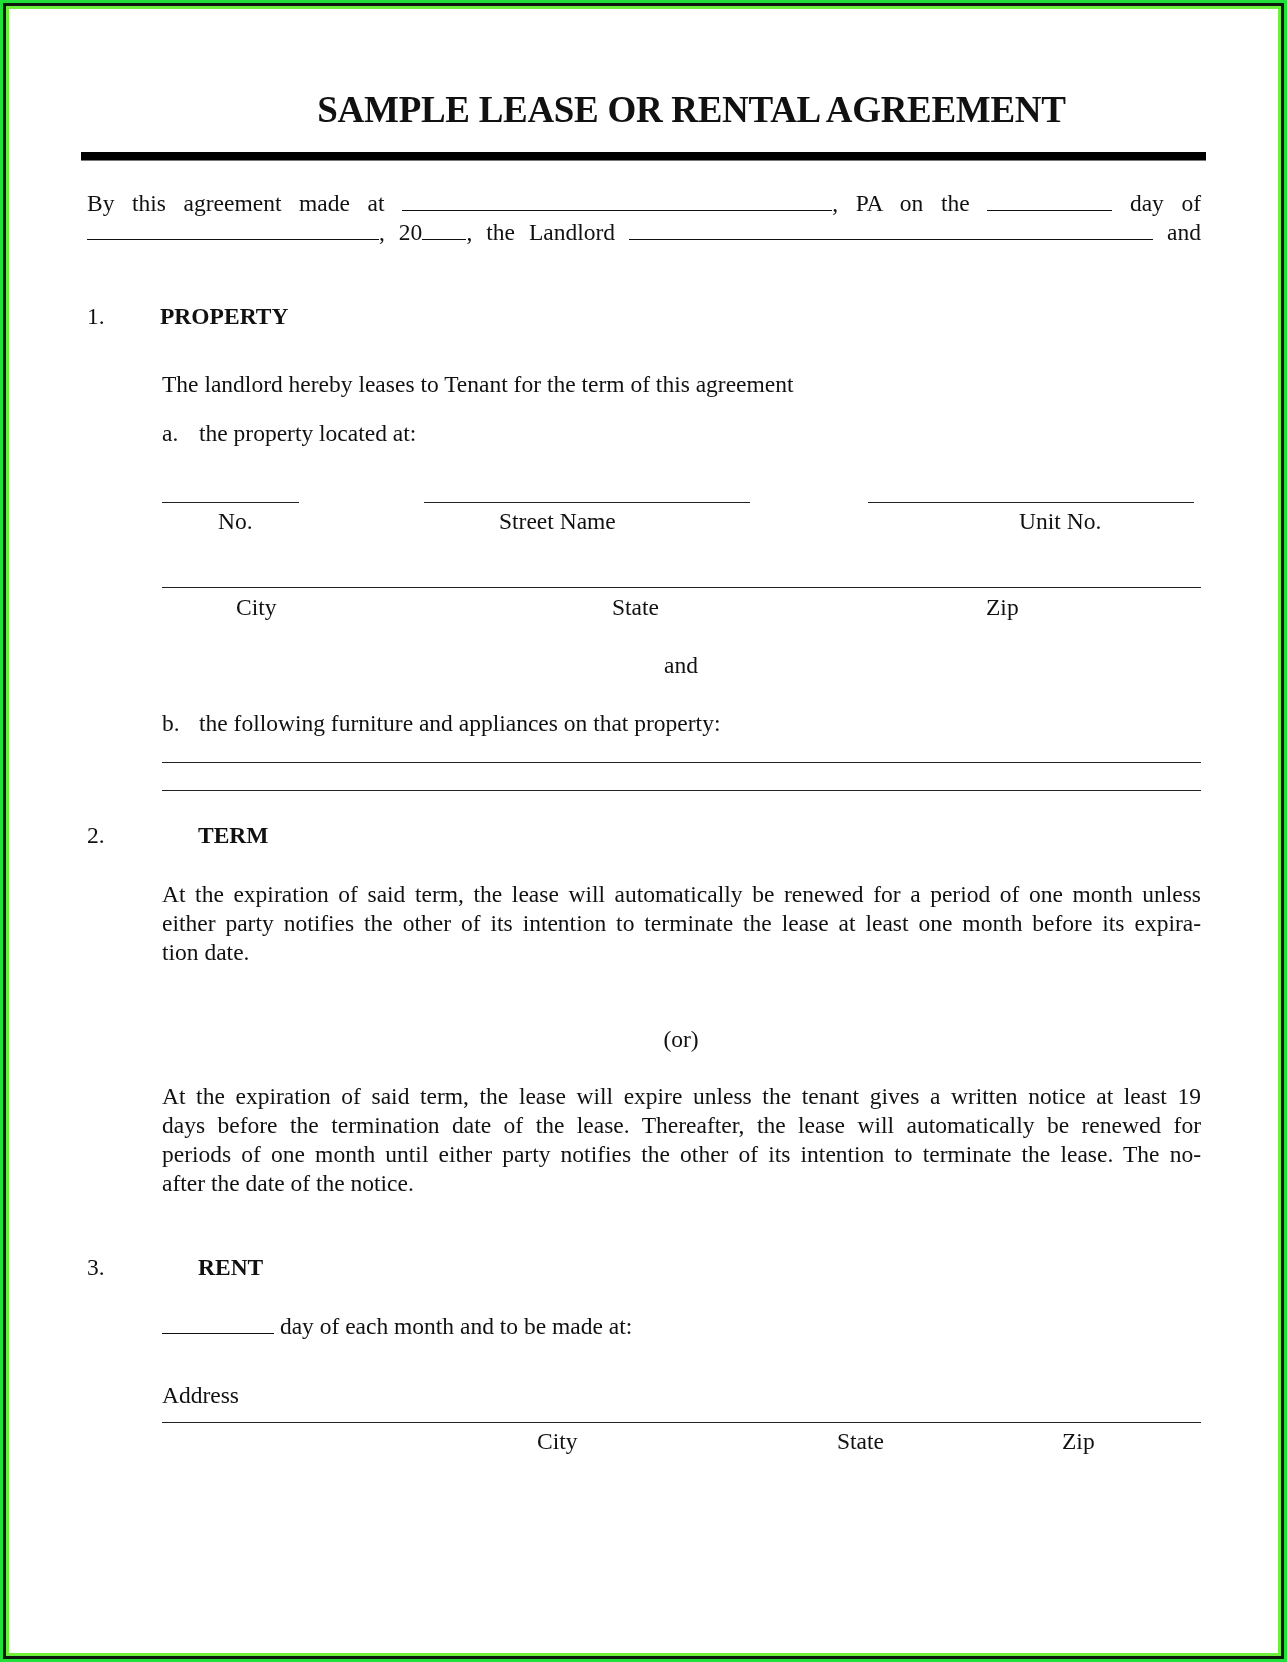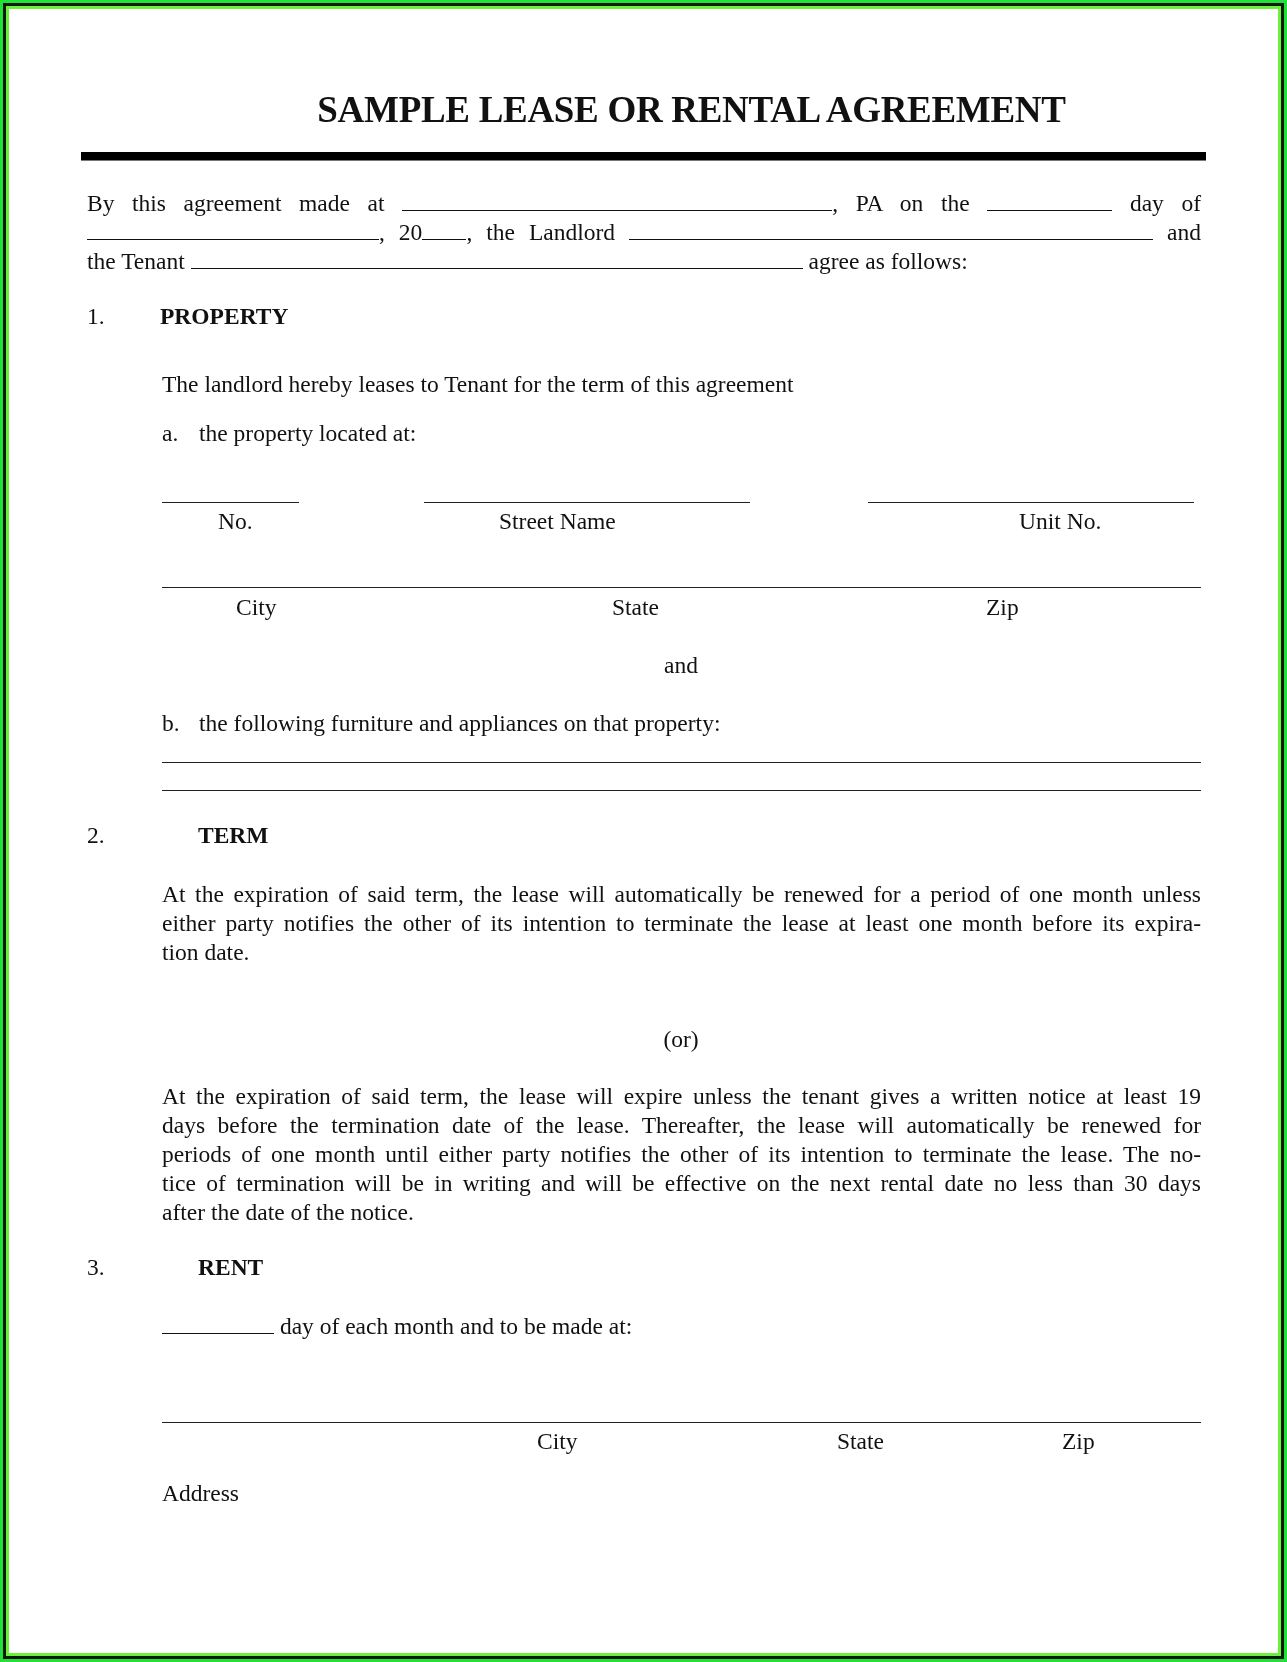--- a/index.html
+++ b/index.html
@@ -58,25 +58,20 @@
     <span>By this agreement made at</span>
     <span class="blank" style="width:430px"></span><span>, PA on the</span>
     <span class="blank" style="width:125px"></span>
     <span>day of</span>
   </span>
   <span class="jline">
     <span class="blank" style="width:292px"></span><span>, 20</span><span class="blank" style="width:44px"></span><span>, the Landlord</span>
     <span class="blank" style="width:524px"></span>
     <span>and</span>
   </span>
-  <span class="jline last">
-    <span>the Tenant</span>
-    <span class="blank" style="width:612px"></span>
-    <span>agree as follows:</span>
-  </span>
 </div>
 
 <div class="abs num" style="left:87px; top:303px;">1.</div>
 <div class="abs heading" style="left:124px; top:303px;">PROPERTY</div>
 
 <div class="abs para" style="left:162px; top:361px;margin-top:9px;">The landlord hereby leases to Tenant for the term of this agreement</div>
 
 <div class="abs para" style="left:162px; top:419px;">a.</div>
 <div class="abs para" style="left:199px; top:419px;">the property located at:</div>
 
@@ -107,31 +102,30 @@
   <span class="jline">either party notifies the other of its intention to terminate the lease at least one month before its expira-</span>
   <span class="jline last">tion date.</span>
 </div>
 
 <div class="abs para" style="left:0; width:1362px; text-align:center; top:1025px;">(or)</div>
 
 <div class="just para" style="left:162px; top:1082px; width:1039px;">
   <span class="jline">At the expiration of said term, the lease will expire unless the tenant gives a written notice at least 19</span>
   <span class="jline">days before the termination date of the lease.  Thereafter, the lease will automatically be renewed for</span>
   <span class="jline">periods of one month until either party notifies the other of its intention to terminate the lease.  The no-</span>
-  <span class="jline">tice of termination will be in writing and will be effective on the next rental date no less than 30 days</span>
   <span class="jline last">after the date of the notice.</span>
 </div>
 
 <div class="abs num" style="left:87px; top:1254px;">3.</div>
 <div class="abs heading" style="left:162px; top:1254px;">RENT</div>
 
 <div class="just para" style="left:162px; top:1312px; width:1039px;">
   <span class="jline last">
     <span class="blank" style="width:112px"></span>
     <span>day of each month and to be made at:</span>
   </span>
 </div>
 
 <div class="hline" style="left:162px; top:1422px; width:1039px;"></div>
-<div class="label" style="left:162px; top:1480px;">Address</div>
+<div class="label" style="left:162px; top:1382px;">Address</div>
 <div class="label" style="left:537px; top:1428px;">City</div>
 <div class="label" style="left:837px; top:1428px;">State</div>
 <div class="label" style="left:1062px; top:1428px;">Zip</div>
 
 </body></html>

